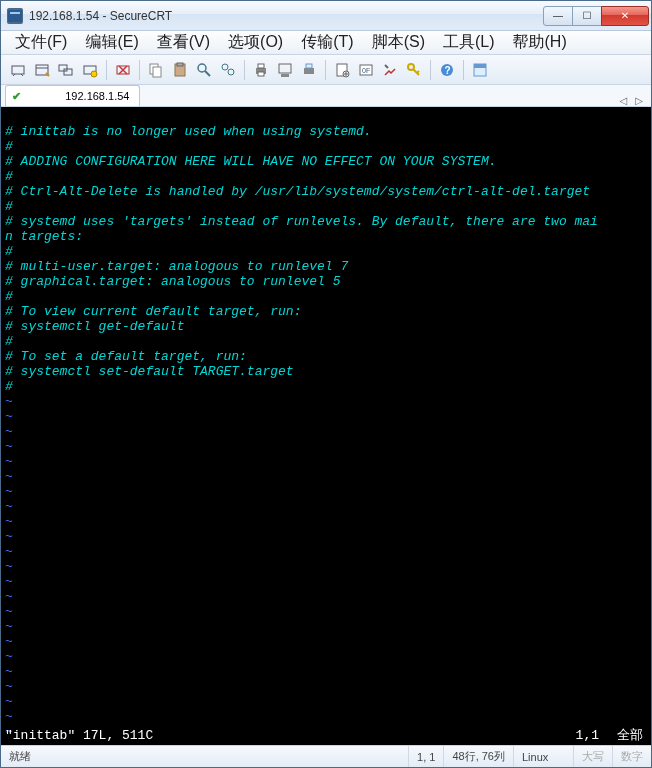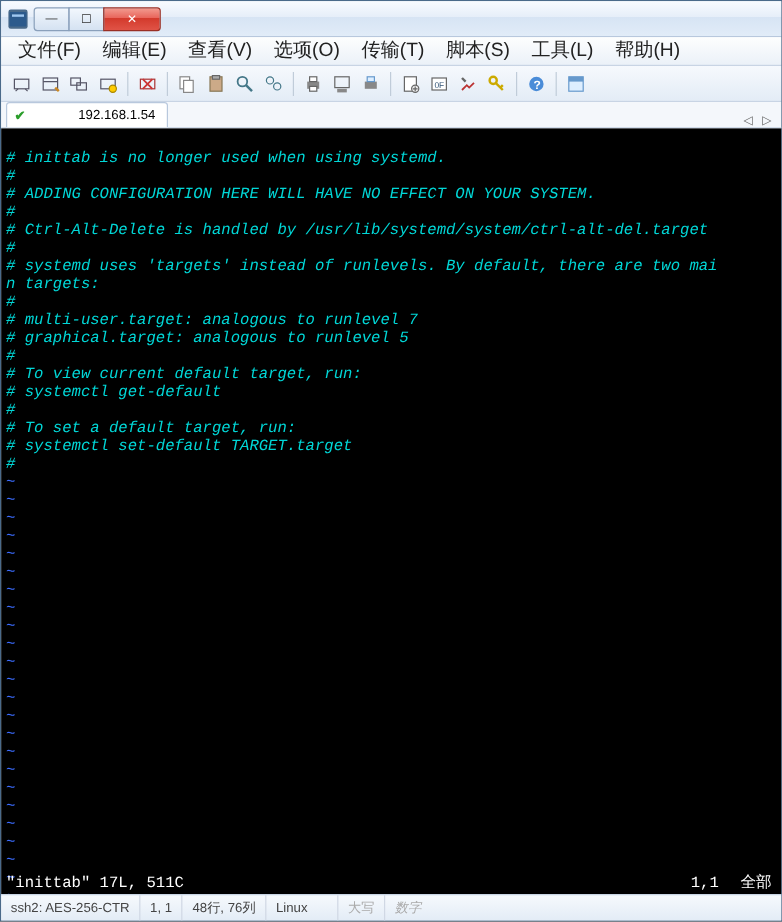--- a/index.html
+++ b/index.html
@@ -168,20 +168,21 @@
 
 <div class="window">
 
   <div class="titlebar">
     <span class="titlebar-icon">
       <svg class="tb-icon" viewBox="0 0 16 16">
           <rect x="1" y="2" width="14" height="12" fill="#2c5a8c" rx="1"></rect>
           <rect x="3" y="4" width="10" height="2" fill="#a0c8f0"></rect>
         </svg>
     </span>
+    <span class="titlebar-text">192.168.1.54 - SecureCRT</span>
     <div class="win-buttons">
       <div class="win-btn minimize">—</div>
       <div class="win-btn">☐</div>
       <div class="win-btn close">✕</div>
     </div>
   </div>
 
   <div class="menubar">
     <span class="menu-item">文件(F)</span>
     <span class="menu-item">编辑(E)</span>
@@ -373,21 +374,21 @@
 
 
     <div class="status-line">
       <span>"inittab" 17L, 511C</span>
       <span class="status-right">1,1</span>
       <span class="status-far">全部</span>
     </div>
   </div>
 
   <div class="statusbar">
-    <div class="sb-cell">ssh2: AES-256-CTR</div>
+    <div class="sb-cell sb-flex">就绪</div>
     <div class="sb-cell">1,  1</div>
     <div class="sb-cell">48行, 76列</div>
     <div class="sb-cell" style="min-width:60px;">Linux</div>
     <div class="sb-cell" style="color:#aaa;text-align:center;">大写</div>
-    <div class="sb-cell" style="color:#aaa; border-right:none;font-style:italic;">数字</div>
+    <div class="sb-cell" style="color:#aaa; border-right:none;">数字</div>
   </div>
 
 </div>
 
 </body></html>

